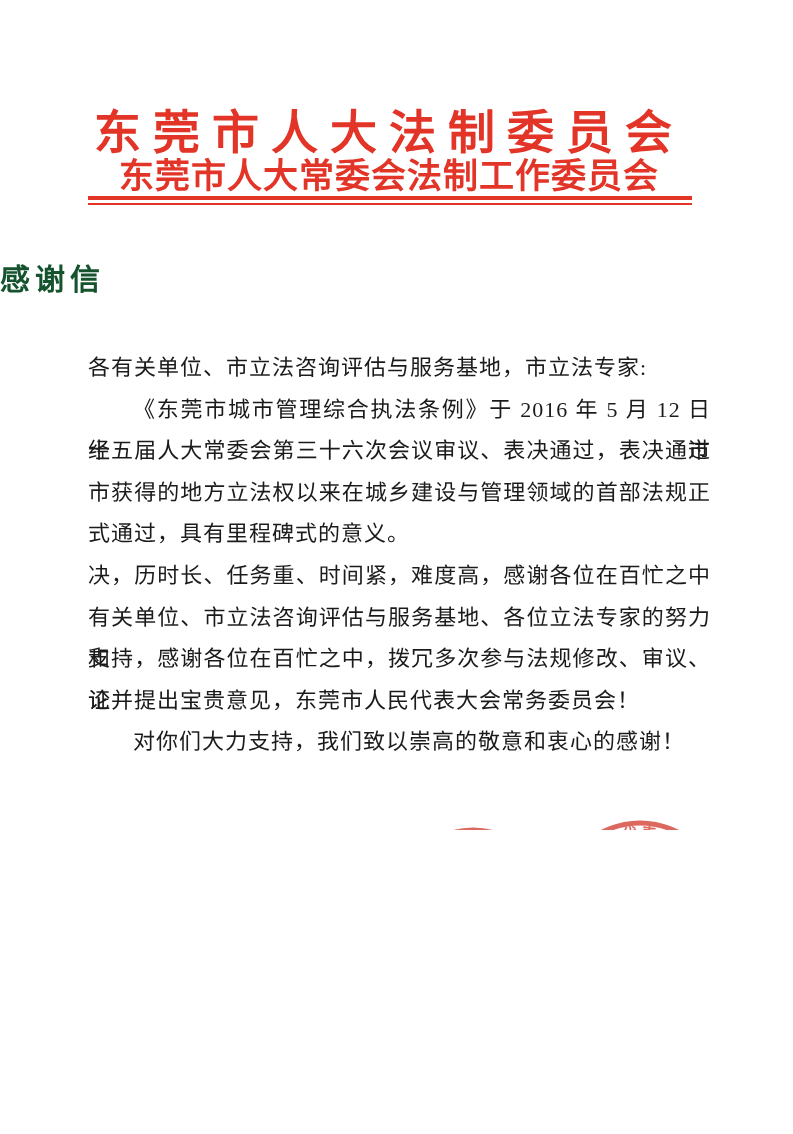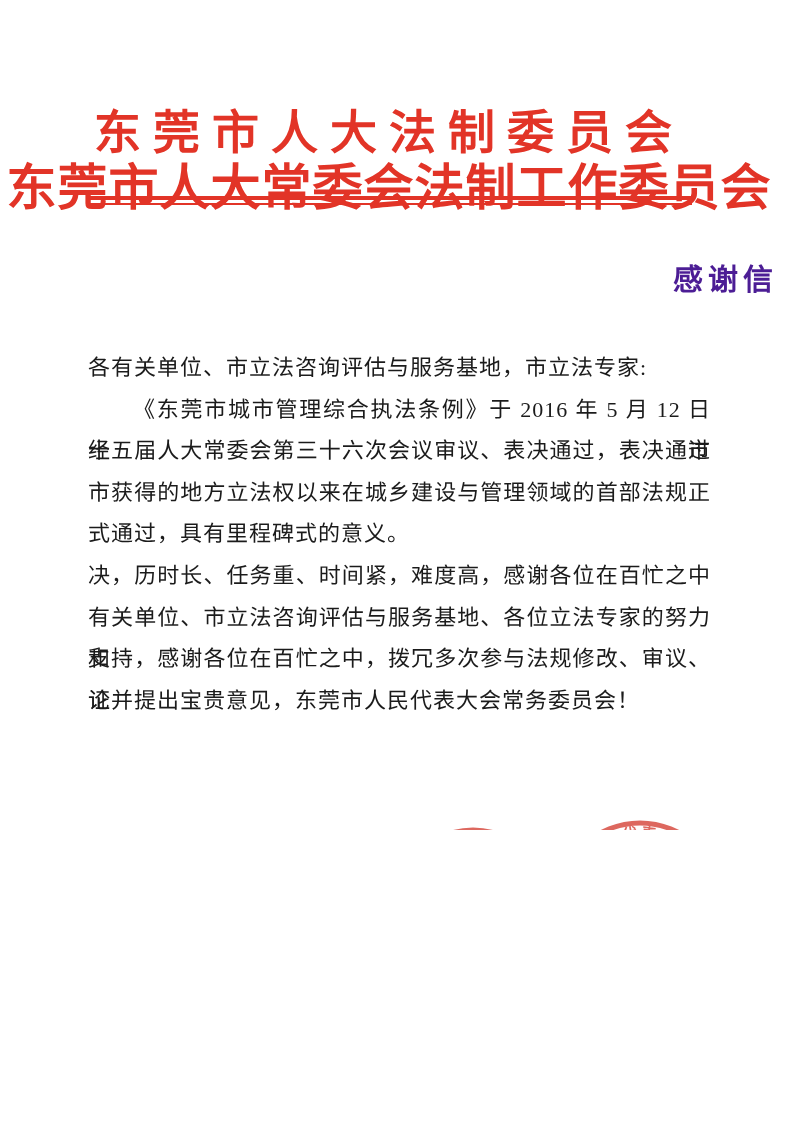--- a/index.html
+++ b/index.html
@@ -5,26 +5,26 @@
   :root { --red:#e23427; --stamp:#d6463c; --ink:#1b1b1b; }
   html,body { margin:0; padding:0; background:#ffffff; }
   .page {
     position:relative; width:793px; height:830px; background:#ffffff;
     overflow:hidden; font-family:"Liberation Serif","DejaVu Serif",serif;
     color:var(--ink);
   }
   .hline { position:absolute; left:0; width:778px; text-align:center;
            color:var(--red); font-weight:bold; white-space:nowrap; }
   .hline1 { top:94px;  font-size:47px; letter-spacing:12px; }
-  .hline2 { top:147px; font-size:50px; letter-spacing:1px; }
+  .hline2 { top:147px; font-size:35px; letter-spacing:1px; }
   .rule  { position:absolute; left:88px; width:604px; background:var(--red); }
   .rule1 { top:196px; height:4px; }
   .rule2 { top:203px; height:2px; }
-  .title { position:absolute; top:255px; left:0; width:778px; text-align:right;
-           font-size:30px; font-weight:bold; letter-spacing:5px; color:#4c1d95; }
+  .title { position:absolute; top:255px; left:0; width:778px; text-align:left;
+           font-size:30px; font-weight:bold; letter-spacing:5px; color:#14532d; }
   .bodywrap { position:absolute; left:88px; top:347px; width:623px; }
   .bline { height:41.6px; line-height:41.6px; font-size:22px;
            letter-spacing:1px; white-space:nowrap; color:var(--ink); }
   .bline.ind  { text-indent:45px; }
   .bline.full { white-space:normal; text-align:justify; text-align-last:justify; }
   .sigwrap { position:absolute; left:300px; top:851px; width:368px;
              text-align:right; color:var(--ink); }
   .sig1 { height:37px; line-height:37px; font-size:22px; letter-spacing:1px; }
   .sig2 { height:40px; line-height:40px; font-size:22px; letter-spacing:1px; }
   .sigdate { height:42px; line-height:42px; font-size:21px;
@@ -49,20 +49,21 @@
   <div class="bodywrap">
       <div class="bline">各有关单位、市立法咨询评估与服务基地，市立法专家:</div>
       <div class="bline ind full">《东莞市城市管理综合执法条例》于 2016 年 5 月 12 日经市</div>
       <div class="bline full">十五届人大常委会第三十六次会议审议、表决通过，表决通过</div>
       <div class="bline full">市获得的地方立法权以来在城乡建设与管理领域的首部法规正</div>
       <div class="bline">式通过，具有里程碑式的意义。</div>
       <div class="bline full">决，历时长、任务重、时间紧，难度高，感谢各位在百忙之中</div>
       <div class="bline full">有关单位、市立法咨询评估与服务基地、各位立法专家的努力和</div>
       <div class="bline full">支持，感谢各位在百忙之中，拨冗多次参与法规修改、审议、论</div>
       <div class="bline">证并提出宝贵意见，东莞市人民代表大会常务委员会！</div>
+      <div class="bline ind">对你们大力支持，我们致以崇高的敬意和衷心的感谢！</div>
     </div>
 
   <div class="sigwrap">
     <div class="sig1">东莞市人大法制委员会</div>
     <div class="sig2">东莞市人大常委会法制工委员会</div>
     <div class="sigdate">2016 年 5 月 12 日</div>
   </div>
 
   <svg class="stamp" style="left:390px; top:825px;" width="166" height="166" viewBox="0 0 166 166">
     <defs>

